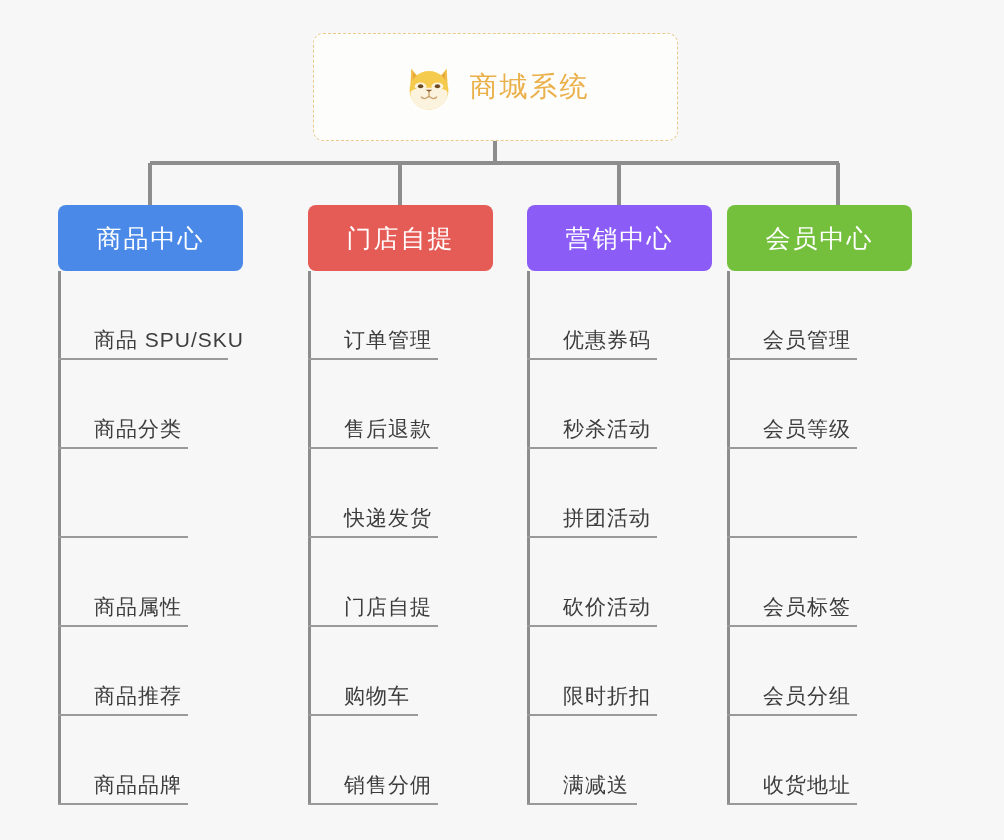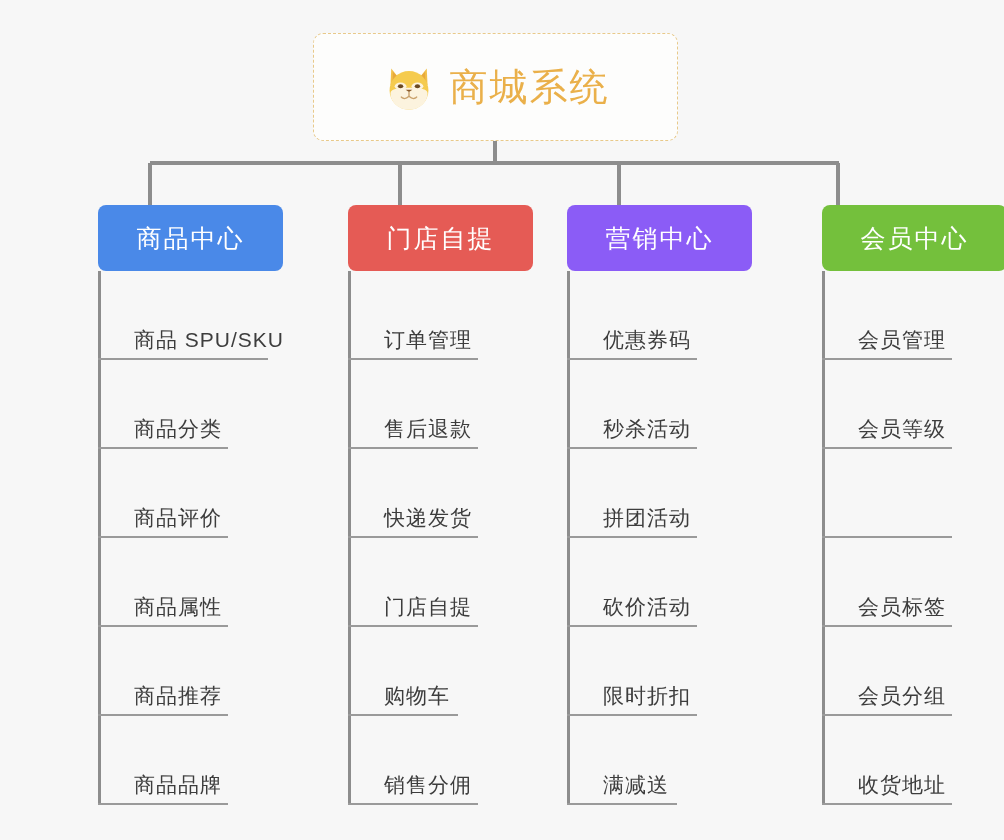--- a/index.html
+++ b/index.html
@@ -37,42 +37,41 @@
     justify-content: center;
     gap: 14px;
   }
   .root-emoji {
     width: 54px;
     height: 54px;
     flex: 0 0 auto;
     display: block;
   }
   .root-title {
-    font-size: 38px;
+    font-size: 28px;
     color: #eab04a;
     letter-spacing: 2px;
     line-height: 1;
     white-space: nowrap;
   }
 
   
   #connectors {
     position: absolute;
     left: 0;
     top: 0;
     width: 1004px;
     height: 840px;
     pointer-events: none;
   }
 
   
   .column {
     position: absolute;
     top: 205px;
-    margin-left: 40px;
   }
   .cat-header {
     height: 66px;
     border-radius: 8px;
     display: flex;
     align-items: center;
     justify-content: center;
     box-sizing: border-box;
   }
   .cat-header-label {
@@ -138,21 +137,20 @@
           <div style="position: absolute; left: 0px; top: 0px; width: 3px; height: 534px; background: rgb(141, 141, 141);"></div>
           <div class="leaf-item">
             <span class="leaf-label">商品 SPU/SKU</span>
             <div class="leaf-underline" style="width: 170px;"></div>
           </div>
           <div class="leaf-item">
             <span class="leaf-label">商品分类</span>
             <div class="leaf-underline" style="width: 130px;"></div>
           </div>
           <div class="leaf-item">
-            <span class="leaf-label">商品评价</span>
             <div class="leaf-underline" style="width: 130px;"></div>
           </div>
           <div class="leaf-item">
             <span class="leaf-label">商品属性</span>
             <div class="leaf-underline" style="width: 130px;"></div>
           </div>
           <div class="leaf-item">
             <span class="leaf-label">商品推荐</span>
             <div class="leaf-underline" style="width: 130px;"></div>
           </div>
@@ -219,21 +217,21 @@
           <div class="leaf-item">
             <span class="leaf-label">限时折扣</span>
             <div class="leaf-underline" style="width: 130px;"></div>
           </div>
           <div class="leaf-item">
             <span class="leaf-label">满减送</span>
             <div class="leaf-underline" style="width: 110px;"></div>
           </div>
         </div>
       </div>
-      <div class="column" style="left: 782px; width: 185px;">
+      <div class="column" style="left: 727px; width: 185px;">
         <div class="cat-header" style="background: rgb(116, 192, 60); width: 185px;">
           <span class="cat-header-label">会员中心</span>
         </div>
         <div class="leaf-list" style="height: 534px;">
           <div style="position: absolute; left: 0px; top: 0px; width: 3px; height: 534px; background: rgb(141, 141, 141);"></div>
           <div class="leaf-item">
             <span class="leaf-label">会员管理</span>
             <div class="leaf-underline" style="width: 130px;"></div>
           </div>
           <div class="leaf-item">

